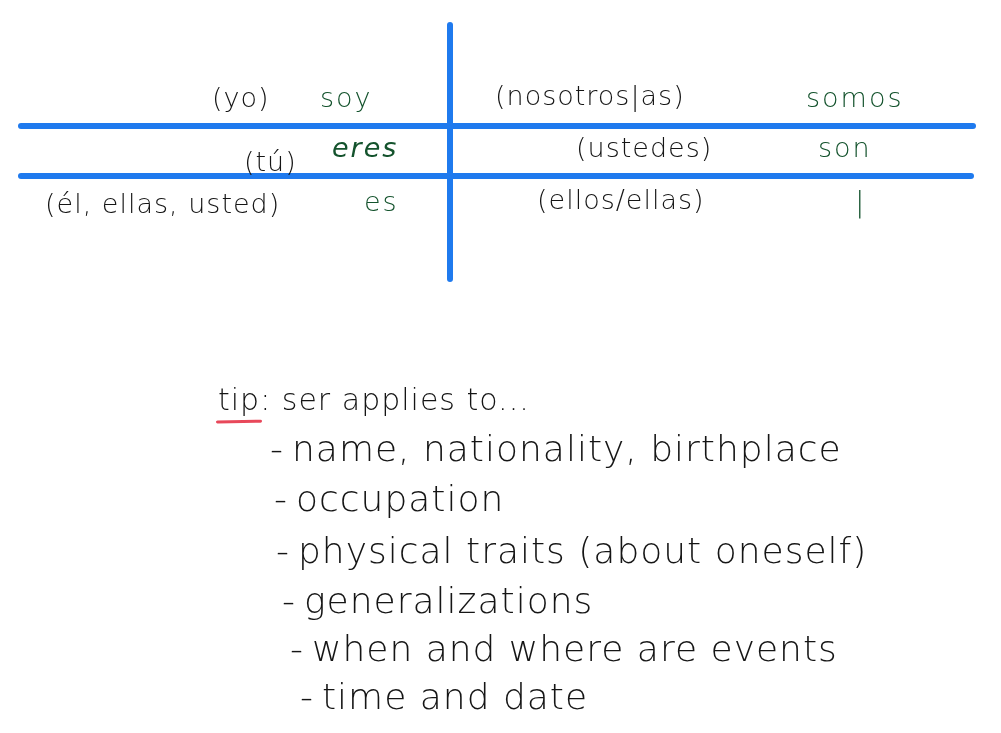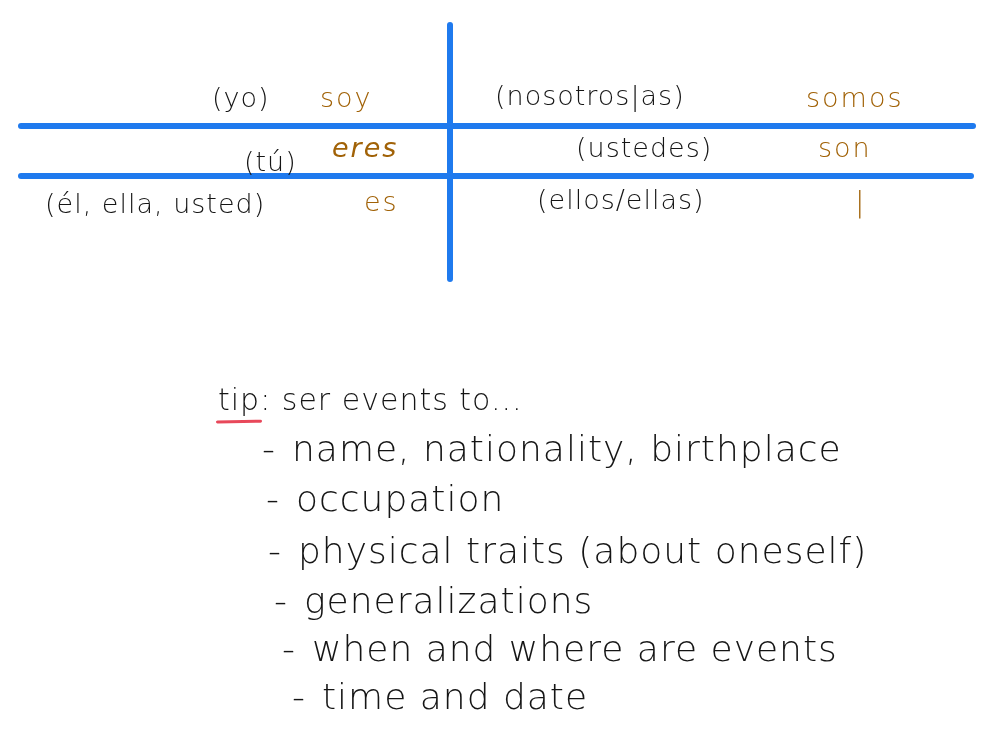--- a/index.html
+++ b/index.html
@@ -1,21 +1,21 @@
 <!DOCTYPE html>
 <html><head>
 <meta charset="utf-8">
 <style>
   html, body { margin:0; padding:0; background:#ffffff; }
   body { width:1001px; height:733px; position:relative; overflow:hidden;
          font-family:"DejaVu Sans", sans-serif; color:#111; }
   .hand { position:absolute; white-space:nowrap; font-family:"DejaVu Sans", sans-serif;
-          font-weight:300; letter-spacing:1px; transform-origin:left center; }
+          font-weight:300; letter-spacing:1px; transform-origin:left center;text-align:center; }
   .pron { font-size:27px; color:#151515; }
-  .verb { font-size:27px; color:#a16207; letter-spacing:2px; }
+  .verb { font-size:27px; color:#14532d; letter-spacing:2px; }
   .line { position:absolute; background:#1f7aee; border-radius:3px; }
   .tip  { font-size:30px; color:#151515; }
   .tip-word { position:relative; display:inline-block; }
   .underline { position:absolute; left:-2px; right:-2px; bottom:-6px; height:3px; background:#e8485a; border-radius:2px; transform:rotate(-1deg); }
   .item { font-size:36px; color:#151515; }
   .dash { display:inline-block; width:30px; }
 </style>
 </head>
 <body>
 
@@ -23,36 +23,36 @@
   <div class="line" style="left:447px;top:22px;width:6px;height:260px;"></div>
   <div class="line" style="left:18px;top:123px;width:958px;height:6px;"></div>
   <div class="line" style="left:18px;top:173px;width:956px;height:6px;"></div>
 
   <div class="hand pron" style="left:212px;top:82px;">(yo)</div>
   <div class="hand verb" style="left:320px;top:82px;">soy</div>
 
   <div class="hand pron" style="left:214px;top:146px;margin-left:30px;">(tú)</div>
   <div class="hand verb" style="left:332px;top:132px;font-style:italic;">eres</div>
 
-  <div class="hand pron" style="left:45px;top:188px;">(él, ella, usted)</div>
+  <div class="hand pron" style="left:45px;top:188px;">(él, ellas, usted)</div>
   <div class="hand verb" style="left:364px;top:186px;">es</div>
 
   <div class="hand pron" style="left:495px;top:80px;">(nosotros|as)</div>
   <div class="hand verb" style="left:806px;top:82px;">somos</div>
 
   <div class="hand pron" style="left:576px;top:132px;">(ustedes)</div>
   <div class="hand verb" style="left:818px;top:132px;">son</div>
 
   <div class="hand pron" style="left:537px;top:184px;">(ellos/ellas)</div>
   <div class="hand verb" style="left:855px;top:186px;font-size:28px;">|</div>
 </div>
 
 <div>
   <div class="hand tip" style="left:218px;top:382px;">
-    <span class="tip-word"><span>tip</span><span class="underline"></span></span><span>: ser events to...</span>
+    <span class="tip-word"><span>tip</span><span class="underline"></span></span><span>: ser applies to...</span>
   </div>
 
   <div class="hand item" style="left:262px;top:428px;"><span class="dash">-</span><span>name, nationality, birthplace</span></div>
   <div class="hand item" style="left:266px;top:478px;"><span class="dash">-</span><span>occupation</span></div>
   <div class="hand item" style="left:268px;top:530px;"><span class="dash">-</span><span>physical traits (about oneself)</span></div>
   <div class="hand item" style="left:274px;top:580px;"><span class="dash">-</span><span>generalizations</span></div>
   <div class="hand item" style="left:282px;top:628px;"><span class="dash">-</span><span>when and where are events</span></div>
   <div class="hand item" style="left:292px;top:676px;"><span class="dash">-</span><span>time and date</span></div>
 </div>
 

